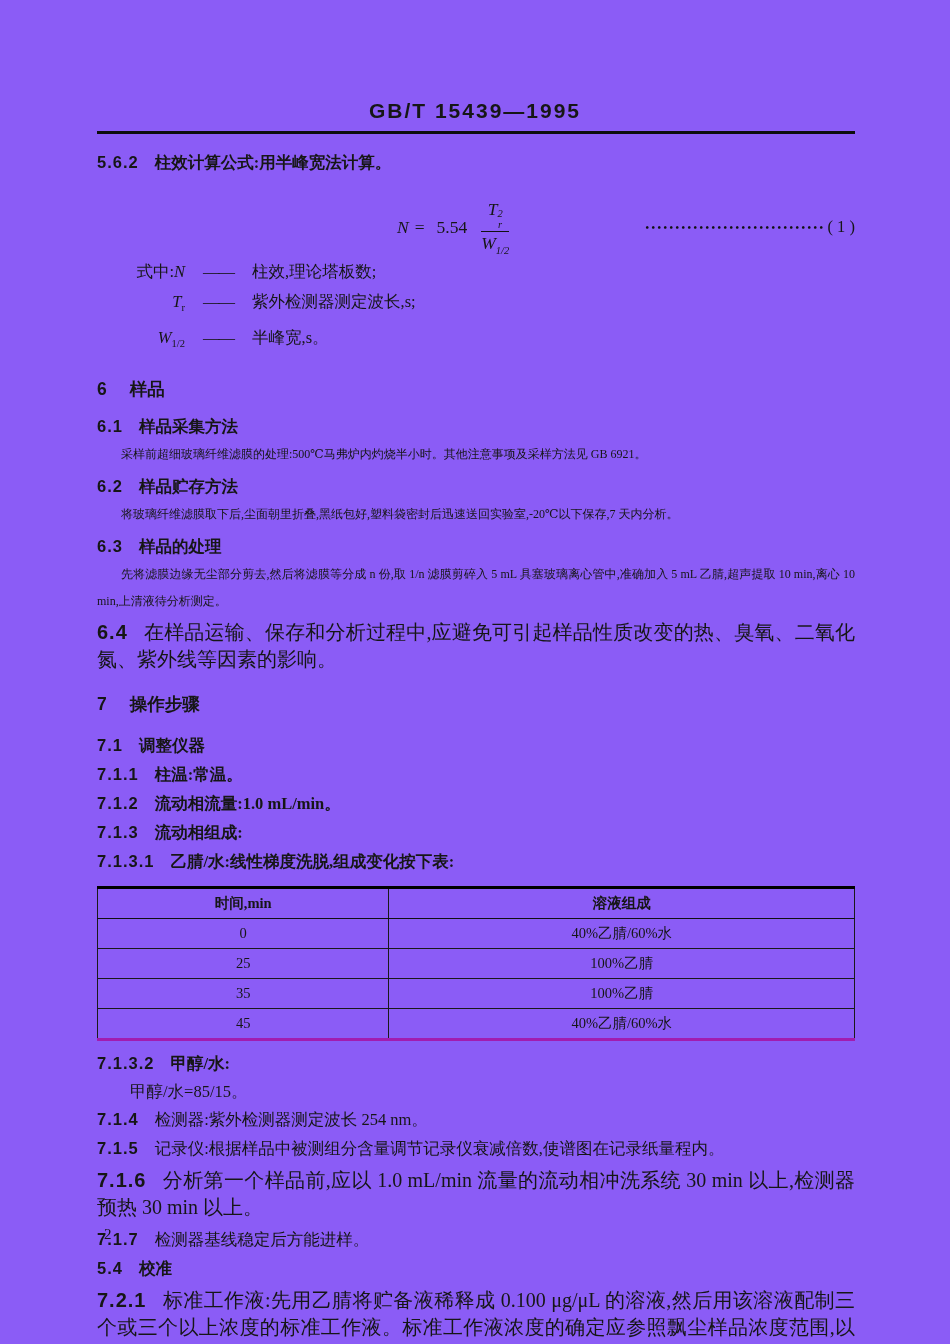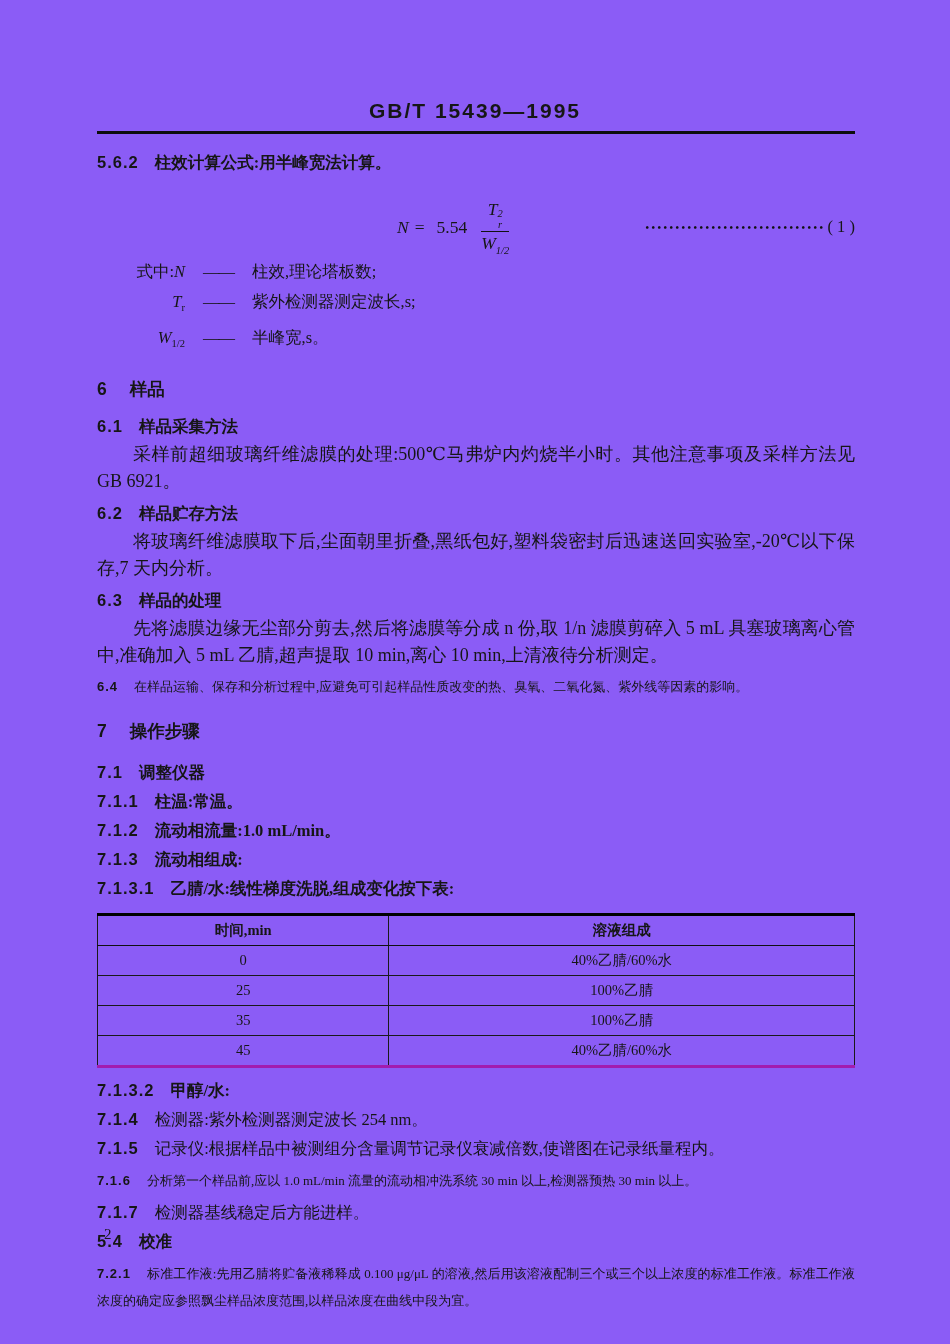--- a/index.html
+++ b/index.html
@@ -29,22 +29,22 @@
   .clause { line-height:28px; font-size:16.5px; }
   .cnum {
     font-family:"Liberation Sans","DejaVu Sans",sans-serif;
     font-weight:bold;
     letter-spacing:1px;
     margin-right:16px;
   }
   .ctitle { font-weight:bold; }
   .chapter { font-size:17.5px; line-height:30px; font-weight:bold; }
   .chapter .cnum { margin-right:22px; }
-  .para { font-size:18px; line-height:27px; text-indent:2em; text-align:justify; }
-  .clause-para { font-size:13px; line-height:27px; text-align:justify; }
+  .para { font-size:12px; line-height:27px; text-indent:2em; text-align:justify; }
+  .clause-para { font-size:20px; line-height:27px; text-align:justify; }
   .indent-line { font-size:16.5px; line-height:27px; text-indent:2em; }
 
   
   .formula-row { display:flex; align-items:center; height:56px; margin-top:22px; }
   .f-spacer { width:300px; }
   .formula { display:inline-flex; align-items:center; font-size:17.5px; font-style:italic; }
   .f-up { font-style:normal; margin:0 6px; }
   .frac { display:inline-flex; flex-direction:column; text-align:center; margin-left:8px; vertical-align:middle; }
   .frac-top { border-bottom:1.6px solid #111; padding:0 4px 1px 4px; }
   .frac-bot { padding-top:1px; }
@@ -201,20 +201,21 @@
         <tr>
           <td>45</td>
           <td>40%乙腈/60%水</td>
         </tr>
       </tbody>
     </table>
 
     <div class="clause">
       <span class="cnum">7.1.3.2</span><span class="ctitle">甲醇/水:</span>
     </div>
+    <div class="indent-line">甲醇/水=85/15。</div>
 
     <div class="clause">
       <span class="cnum">7.1.4</span><span>检测器:紫外检测器测定波长 254 nm。</span>
     </div>
     <div class="clause">
       <span class="cnum">7.1.5</span><span>记录仪:根据样品中被测组分含量调节记录仪衰减倍数,使谱图在记录纸量程内。</span>
     </div>
     <div class="clause-para mt4">
       <span class="cnum">7.1.6</span><span>分析第一个样品前,应以 1.0 mL/min 流量的流动相冲洗系统 30 min 以上,检测器预热 30 min 以上。</span>
     </div>

